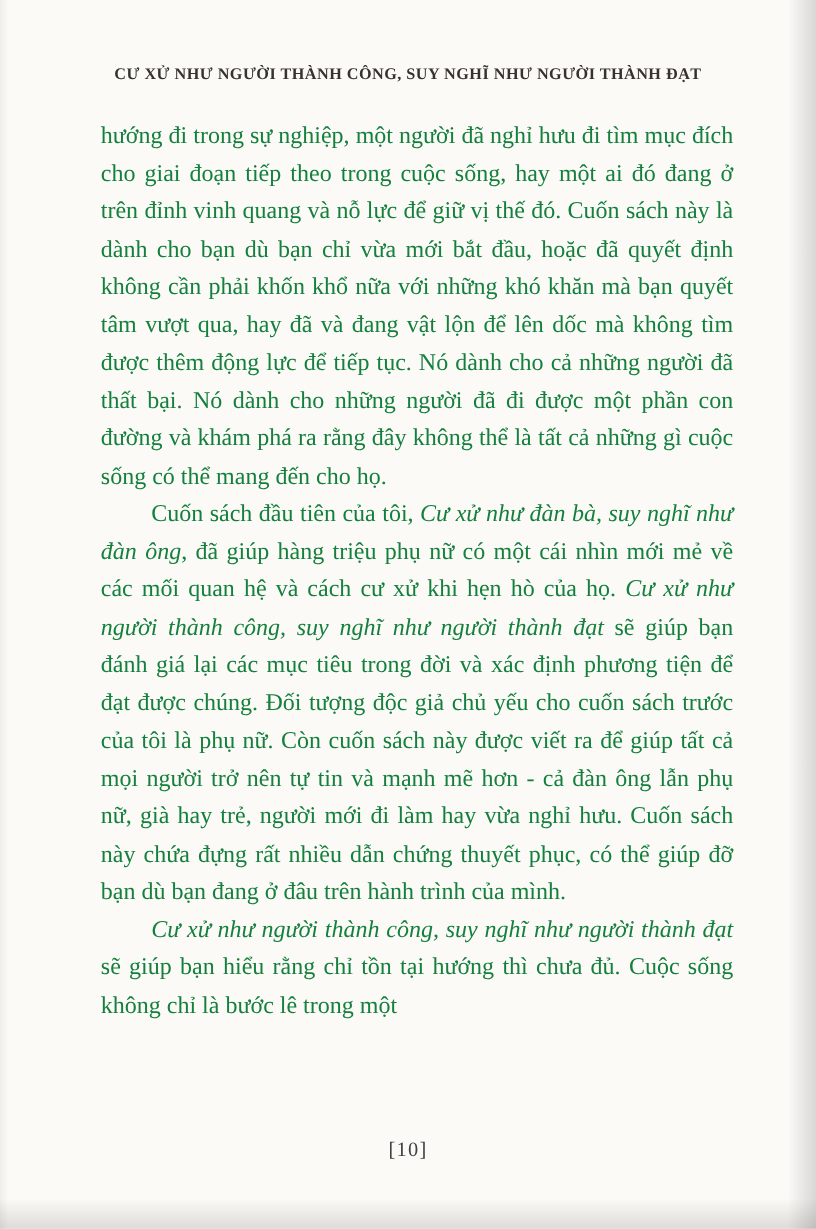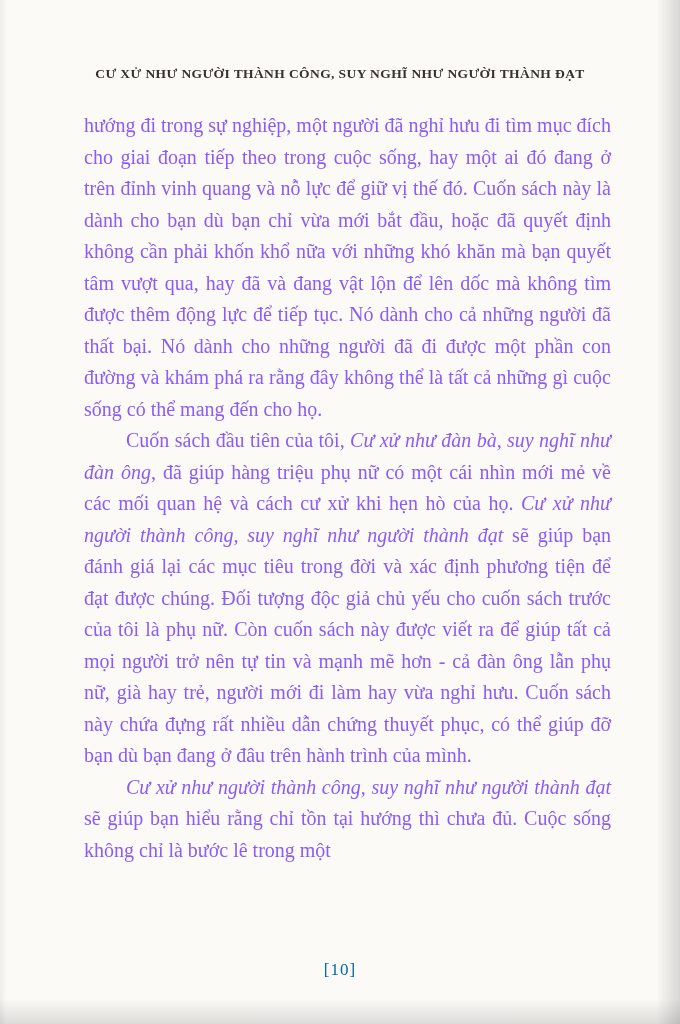--- a/index.html
+++ b/index.html
@@ -14,21 +14,21 @@
       linear-gradient(to right, rgba(0,0,0,0) 96.5%, rgba(0,0,0,0.14) 100%),
       linear-gradient(to bottom, rgba(0,0,0,0) 97.5%, rgba(0,0,0,0.12) 100%),
       linear-gradient(to left, rgba(0,0,0,0) 99%, rgba(0,0,0,0.05) 100%),
       #fbfaf7;
     font-family: "Liberation Serif", "DejaVu Serif", serif;
     color: #222120;
     position: relative;
   }
   .page {
     position: absolute;
-    top: 0; left: 0; right: 0; bottom: 0; margin-top: 12px;
+    top: 0; left: 0; right: 0; bottom: 0;
   }
   .running-head {
     position: absolute;
     top: 54px;
     left: 0;
     width: 100%;
     text-align: center;
     font-family: "Liberation Serif", "DejaVu Serif", serif;
     font-weight: 700;
     font-size: 13.5px;
@@ -37,40 +37,40 @@
     white-space: nowrap;
   }
   .body-text {
     position: absolute;
     top: 98px;
     left: 84px;
     width: 527px;
     font-size: 20px;
     line-height: 31.5px;
     text-align: justify;
-    color: #8b5cf6;
+    color: #15803d;
   }
   .body-text p {
     margin: 0;
     padding: 0;
   }
   .body-text p.indent {
     text-indent: 42px;
   }
   .body-text i {
     font-style: italic;
   }
   .folio {
     position: absolute;
     top: 948px;
     left: 0;
     width: 100%;
     text-align: center;
     font-size: 17px;
-    color: #0369a1;
+    color: #404040;
     letter-spacing: 1px;
   }
 </style>
 </head>
 <body>
 
 <div class="page">
   <div class="running-head">CƯ XỬ NHƯ NGƯỜI THÀNH CÔNG, SUY NGHĨ NHƯ NGƯỜI THÀNH ĐẠT</div>
 
   <div class="body-text">

